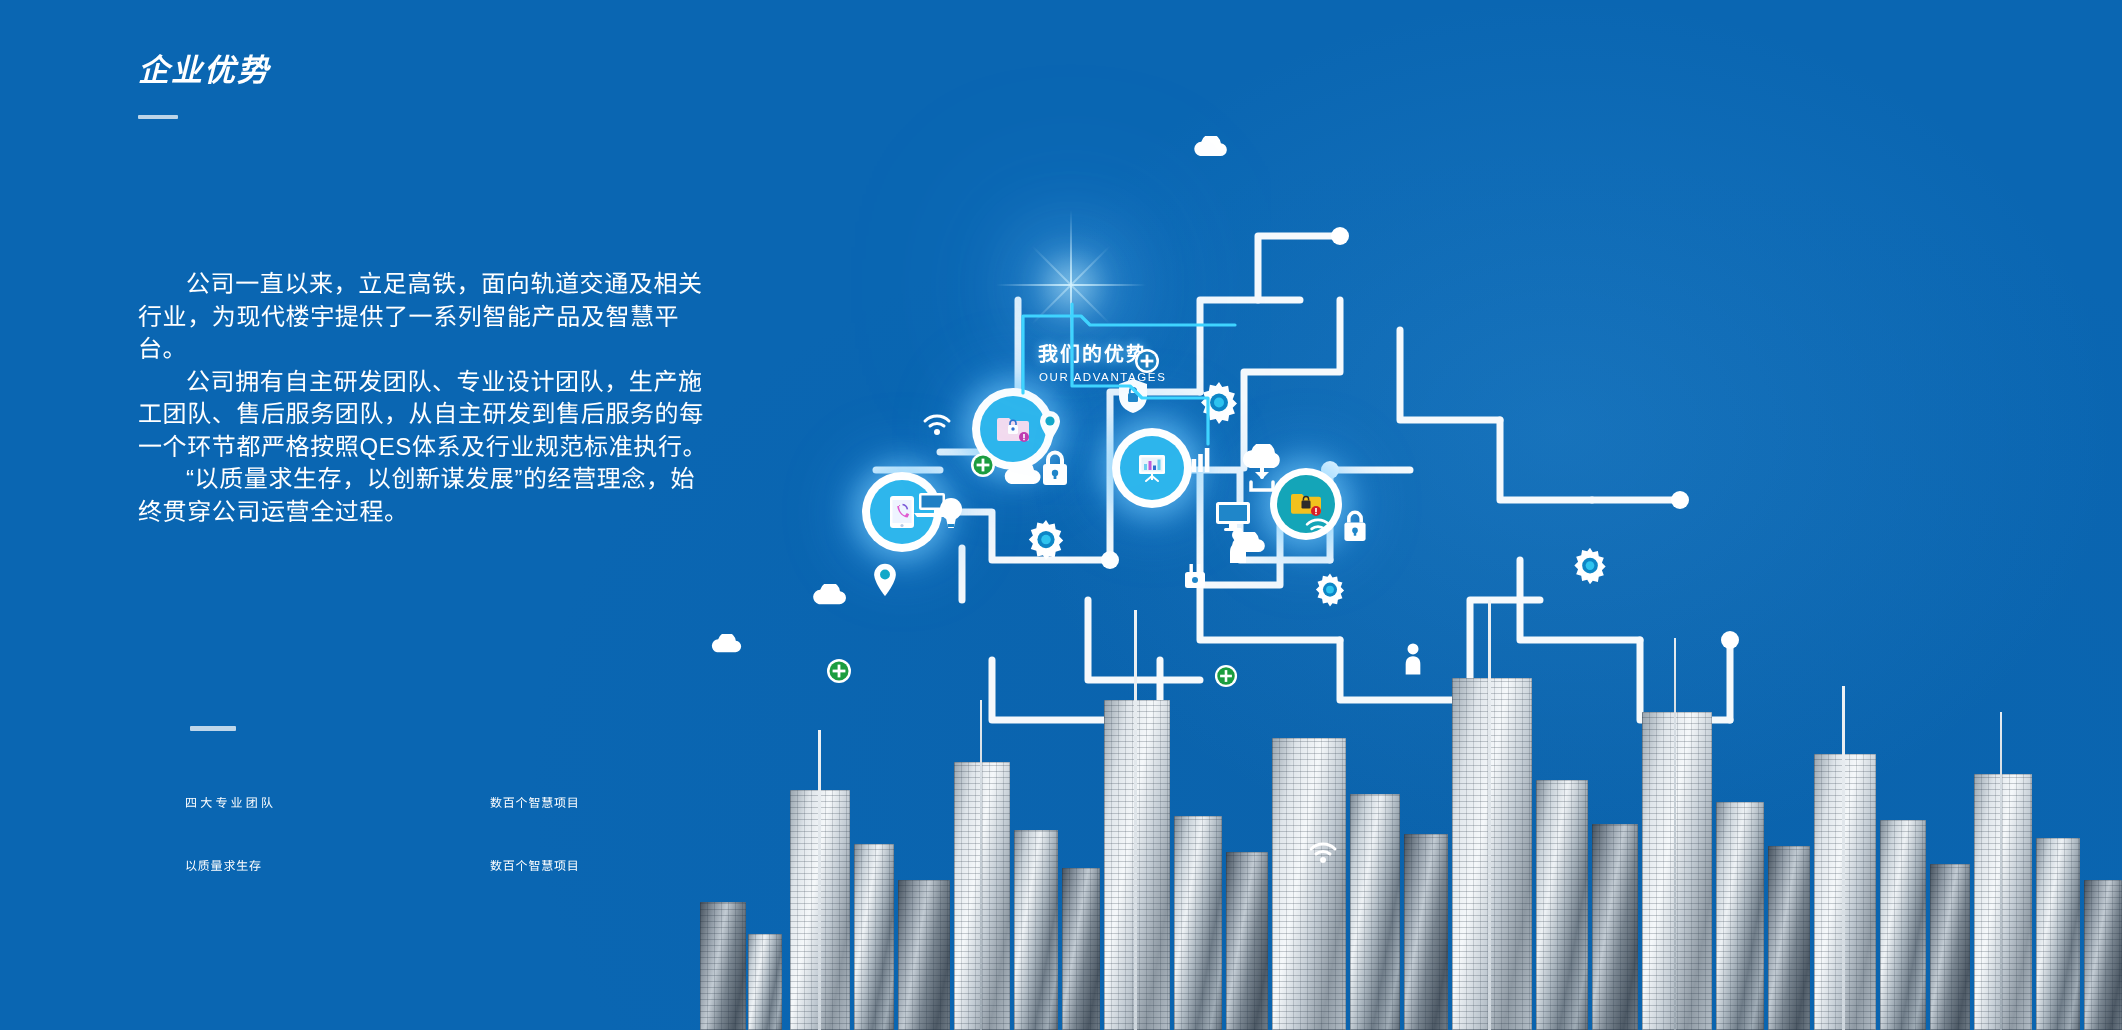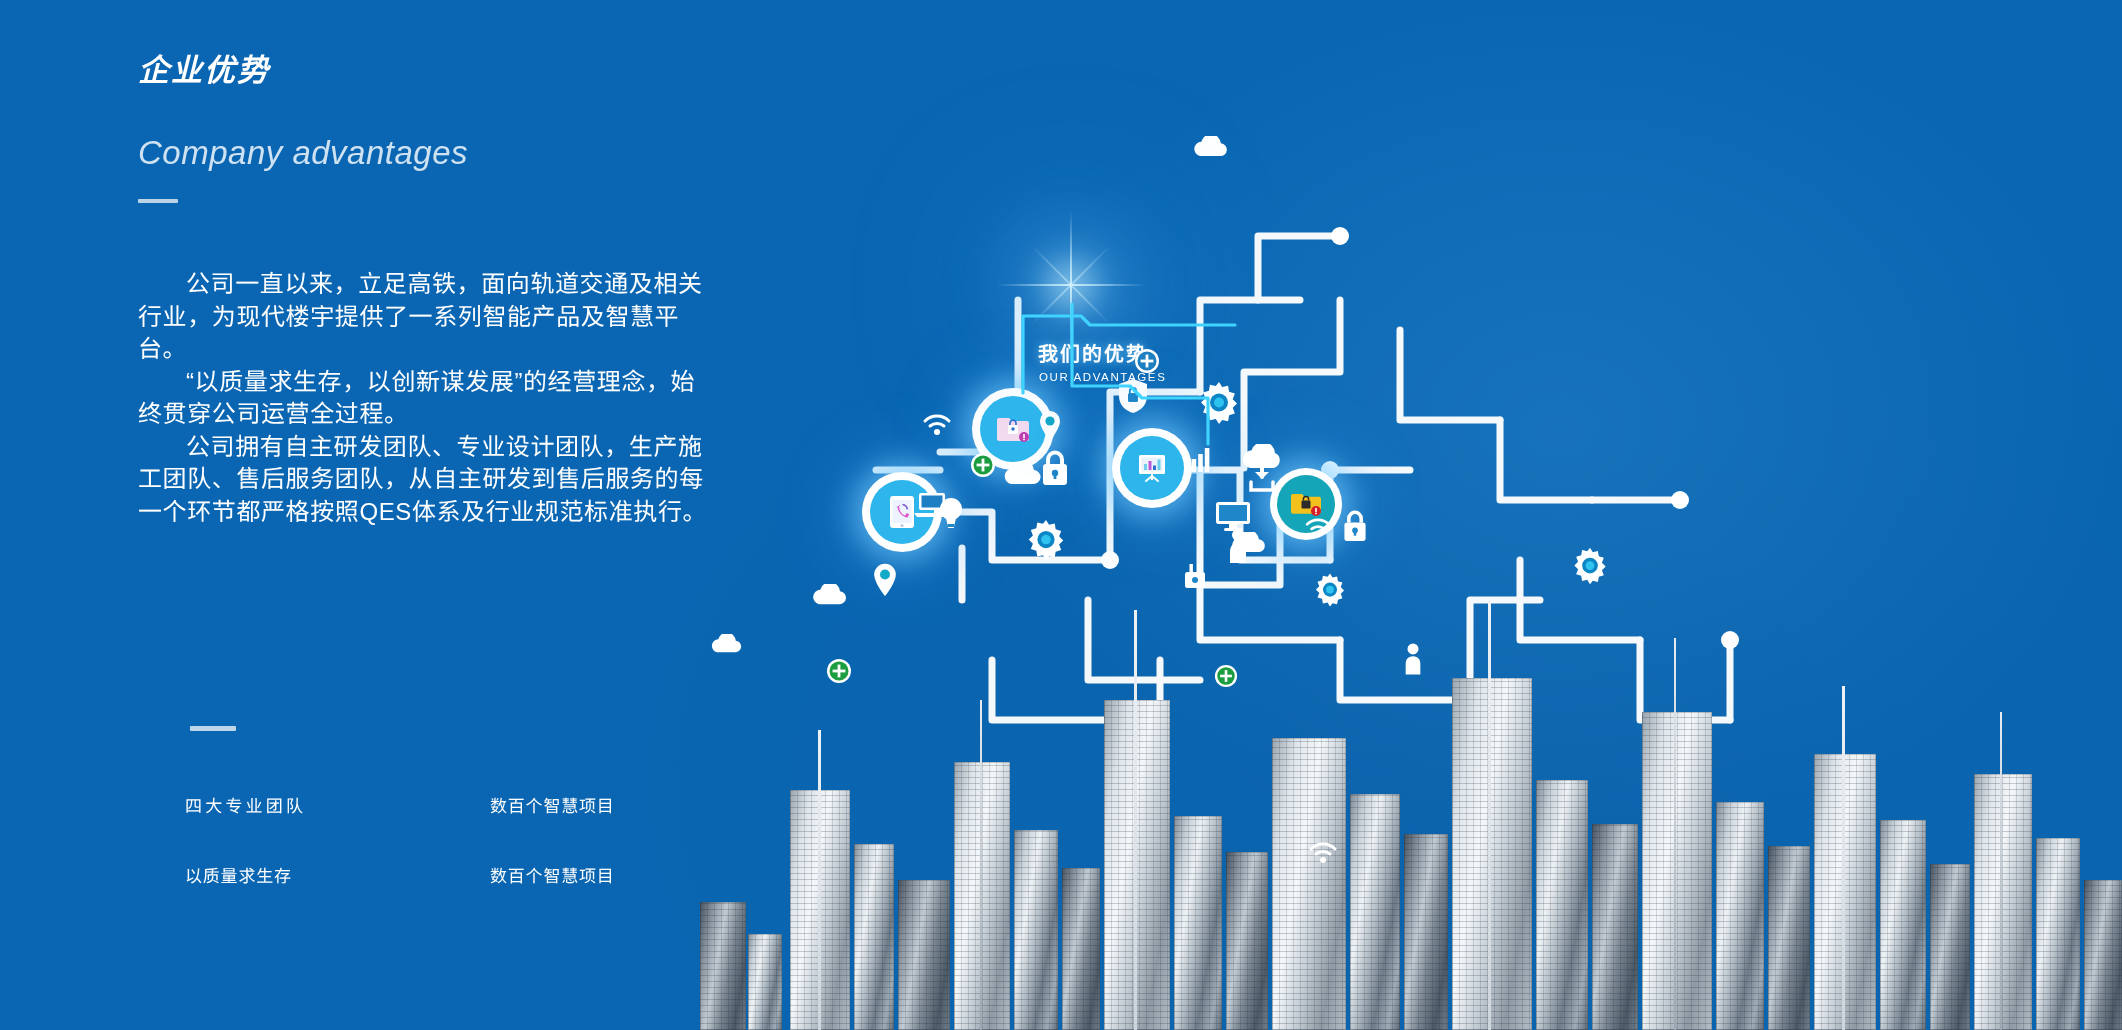--- a/index.html
+++ b/index.html
@@ -55,21 +55,21 @@
   }
 
   
   .stats{
     position:absolute; left:185px; top:795px;
     width:560px;
     display:grid; grid-template-columns:305px 1fr;
     row-gap:46px;
   }
   .stat{
-    color:#ffffff; font-size:17px; letter-spacing:3.2px;
+    color:#ffffff; font-size:12px; letter-spacing:3.2px;
     white-space:nowrap; line-height:1.4;
   }
   .stat.tight{ letter-spacing:.8px; }
 
   
   .graphic{ position:absolute; left:640px; top:0; width:1482px; height:1030px; }
 
   
   .net{ position:absolute; inset:0; }
   .net svg{ display:block; width:100%; height:100%; }
@@ -541,28 +541,27 @@
         <circle cx="13" cy="13" r="12" fill="#fff"></circle>
         <circle cx="13" cy="13" r="9.5" fill="#1d7fc0"></circle>
         <rect x="11.6" y="6.6" width="2.8" height="12.8" fill="#fff"></rect>
         <rect x="6.6" y="11.6" width="12.8" height="2.8" fill="#fff"></rect>
       </svg>
     </span>
   </div>
 
   <div class="left-col">
     <div class="title-cn">企业优势</div>
-    <div class="title-en">Company advantages</div>
     <div class="rule"></div>
   </div>
 
   <div class="body-block">
     <p class="para">公司一直以来，立足高铁，面向轨道交通及相关行业，为现代楼宇提供了一系列智能产品及智慧平台。</p>
+    <p class="para">公司拥有自主研发团队、专业设计团队，生产施工团队、售后服务团队，从自主研发到售后服务的每一个环节都严格按照QES体系及行业规范标准执行。</p>
     <p class="para">“以质量求生存，以创新谋发展”的经营理念，始终贯穿公司运营全过程。</p>
-    <p class="para">公司拥有自主研发团队、专业设计团队，生产施工团队、售后服务团队，从自主研发到售后服务的每一个环节都严格按照QES体系及行业规范标准执行。</p>
   </div>
 
   <div class="rule2"></div>
 
   <div class="stats">
     <div class="stat">四大专业团队</div>
     <div class="stat tight">数百个智慧项目</div>
     <div class="stat tight">以质量求生存</div>
     <div class="stat tight">数百个智慧项目</div>
   </div>

